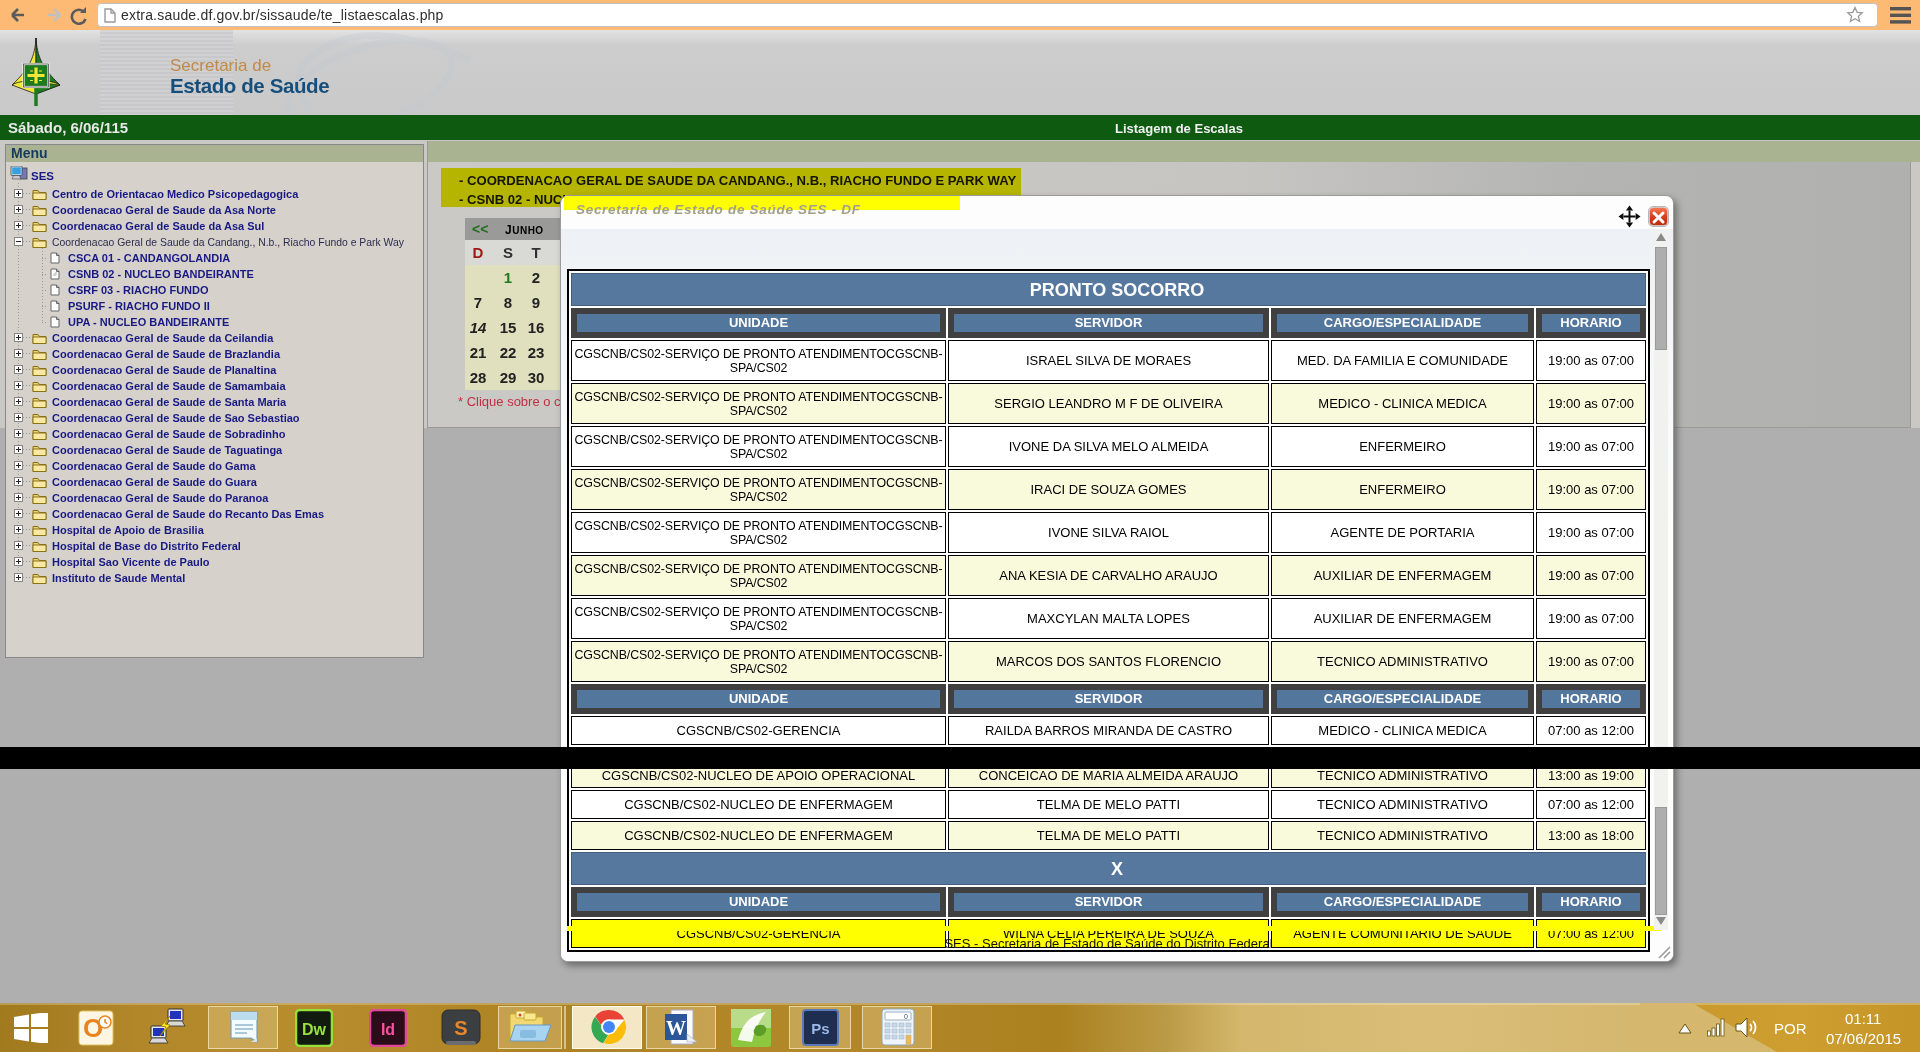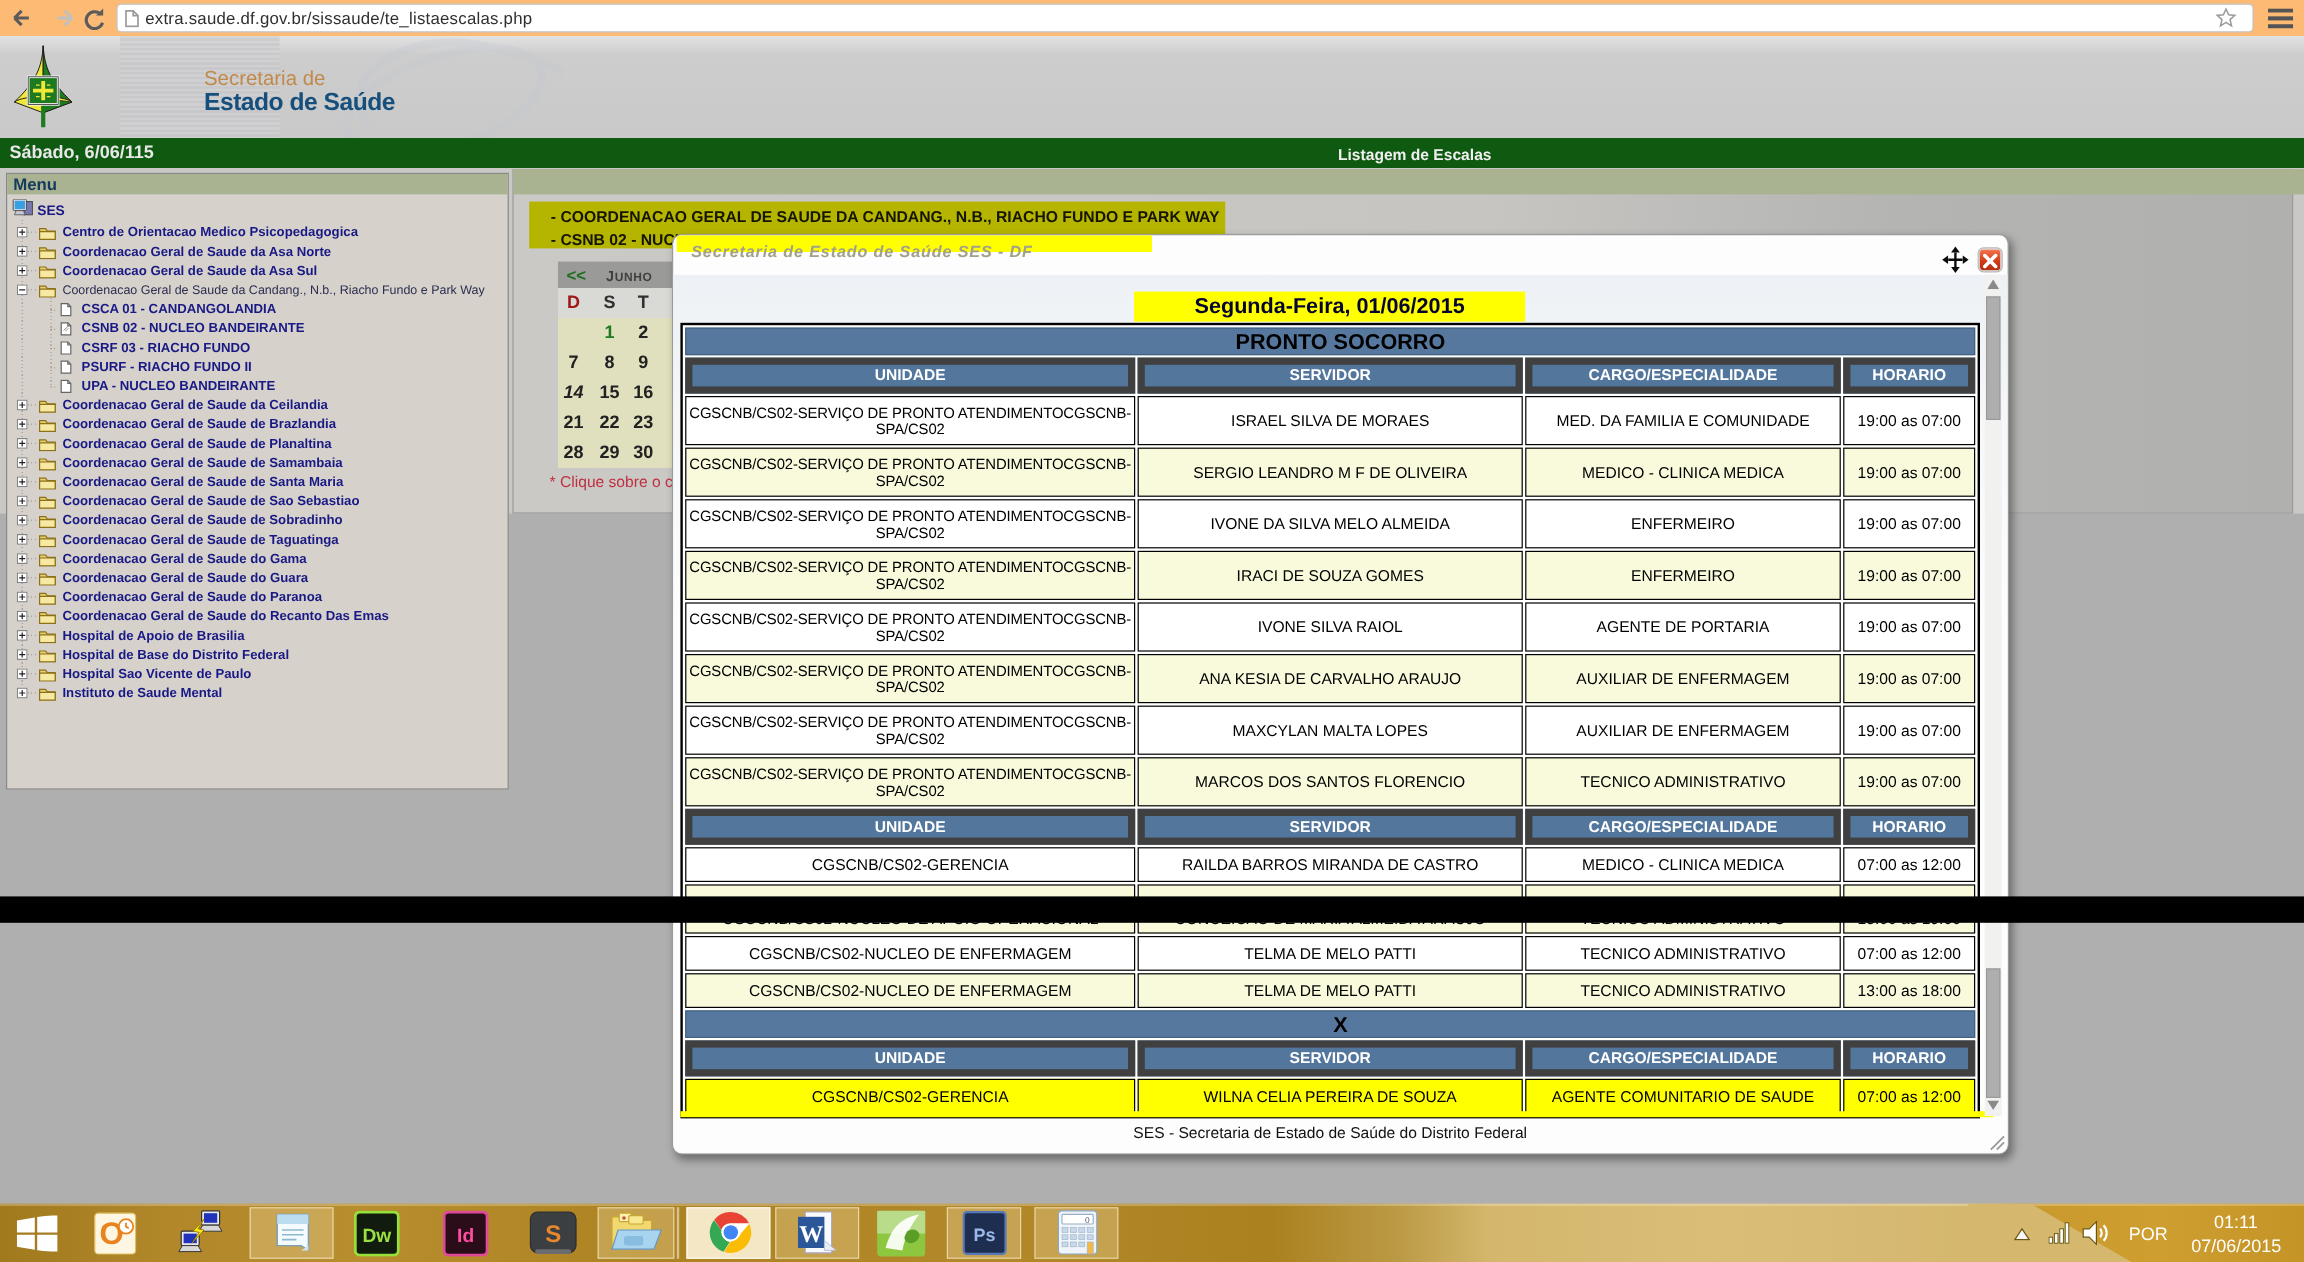--- a/index.html
+++ b/index.html
@@ -33,21 +33,21 @@
       background:linear-gradient(90deg,#cac9c6 0,#c6c5c2 55%,#b4b4b2 78%,#b0b0ae 100%); }
   #sageband { left:428px; top:141px; width:1492px; height:21px; background:#a9b391; }
 
   
   #oliveblock { left:441px; top:168px; width:580px; height:39px; background:#b5b500;
      font-size:13.1px; font-weight:bold; color:#151500; line-height:19px; padding:3px 0 0 18px; white-space:nowrap; overflow:hidden;}
 
   
   #calhead { left:465px; top:218px; width:265px; height:22px; background:#9a9a98; }
   #calhd1 { left:472px; top:221px; font-size:14px; font-weight:bold; color:#1e6e1e; }
-  #calhd2 { left:505px; top:223px; font-size:12px; font-weight:bold; color:#404040; letter-spacing:.5px;}
+  #calhd2 { left:505px; top:223px; font-size:12px; font-weight:bold; color:#000000; letter-spacing:.5px;}
   #caldays { left:465px; top:240px; width:265px; height:25px; background:#d9d9d5; }
   #calbody { left:465px; top:265px; width:265px; height:125px; background:#e0dfbe; }
   .cd { position:absolute; width:28px; text-align:center; font-size:15px; font-weight:bold; color:#222; }
   #calnote { left:458px; top:394px; font-size:13px; color:#c03040; }
 
   
   #modal { left:560px; top:195px; width:1114px; height:767px; background:#fdfdfd;
            border:1px solid #9b9b9b; border-radius:8px;
            box-shadow:3px 4px 7px rgba(0,0,0,0.38); z-index:10; overflow:hidden;}
   #myellow { left:3px; top:0; width:396px; height:14px; background:#ffff00; }
@@ -56,21 +56,21 @@
       background:linear-gradient(#edf1f5 0, #f5f7f9 120px, #fdfdfd 300px); }
   #dateblk { left:384px; top:14px; width:326px; height:25px; background:#ffff00;
       text-align:center; font-size:18px; font-weight:bold; color:#050530; line-height:25px;}
 
   table#esc { position:absolute; left:6px; top:40px; width:1083px;
       border-collapse:separate; border-spacing:2px; background:#fff;
       border:2px solid #000; table-layout:fixed; }
   #esc td { border:1px solid #000; text-align:center; font-size:13px; color:#000;
             overflow:hidden; padding:0 2px; line-height:14px;}
   #esc td.u2 { font-size:12.4px; letter-spacing:-0.1px; }
-  #esc td.sect { background:#56789f; color:#000000; font-size:18px; font-weight:bold; height:23px; border:1px solid #44607f;padding-left:19px;}
+  #esc td.sect { background:#56789f; color:#ffffff; font-size:18px; font-weight:bold; height:33px; border:1px solid #44607f;padding-left:19px;}
   #esc td.hdr { background:#53769d; color:#fff; font-size:13px; font-weight:bold; height:30px; border:6px solid #404040;}
   #esc tr.r2 td { height:41px; }
   #esc tr.r1 td { height:29px; }
   #esc td.iv { background:#f9f9dc; }
   #esc td.wh { background:#fff; }
   #esc td.yl { background:#ffff00; }
   #ystrip { left:6px; top:697px; width:1094px; height:5px; background:#ffff00; }
   #mcaption { left:6px; top:707px; width:1083px; text-align:center; font-size:13px; color:#111; }
 
   
@@ -445,21 +445,20 @@
         <path d="M11.5 22.5 l3.6 -4.9 h-7.2 z" stroke="none"></path>
         <path d="M0.5 11.5 l4.9 -3.6 v7.2 z" stroke="none"></path>
         <path d="M22.5 11.5 l-4.9 -3.6 v7.2 z" stroke="none"></path>
       </g>
     </svg>
     <div class="abs" id="xbtn"><svg width="17" height="17" viewBox="0 0 17 17" style="margin-top:1px">
       <path d="M4 4 L13 13 M13 4 L4 13" stroke="#fff" stroke-width="3" stroke-linecap="round"></path>
         </svg></div>
 
     <div class="abs" id="mcontent">
-      <div class="abs" id="dateblk">Segunda-Feira, 01/06/2015</div>
       <table id="esc">
         <colgroup>
             <col style="width:375px">
             <col style="width:321px">
             <col style="width:263px">
             <col style="width:110px">
           </colgroup>
         <tbody>
             <tr>
               <td class="sect" colspan="4">PRONTO SOCORRO</td>

